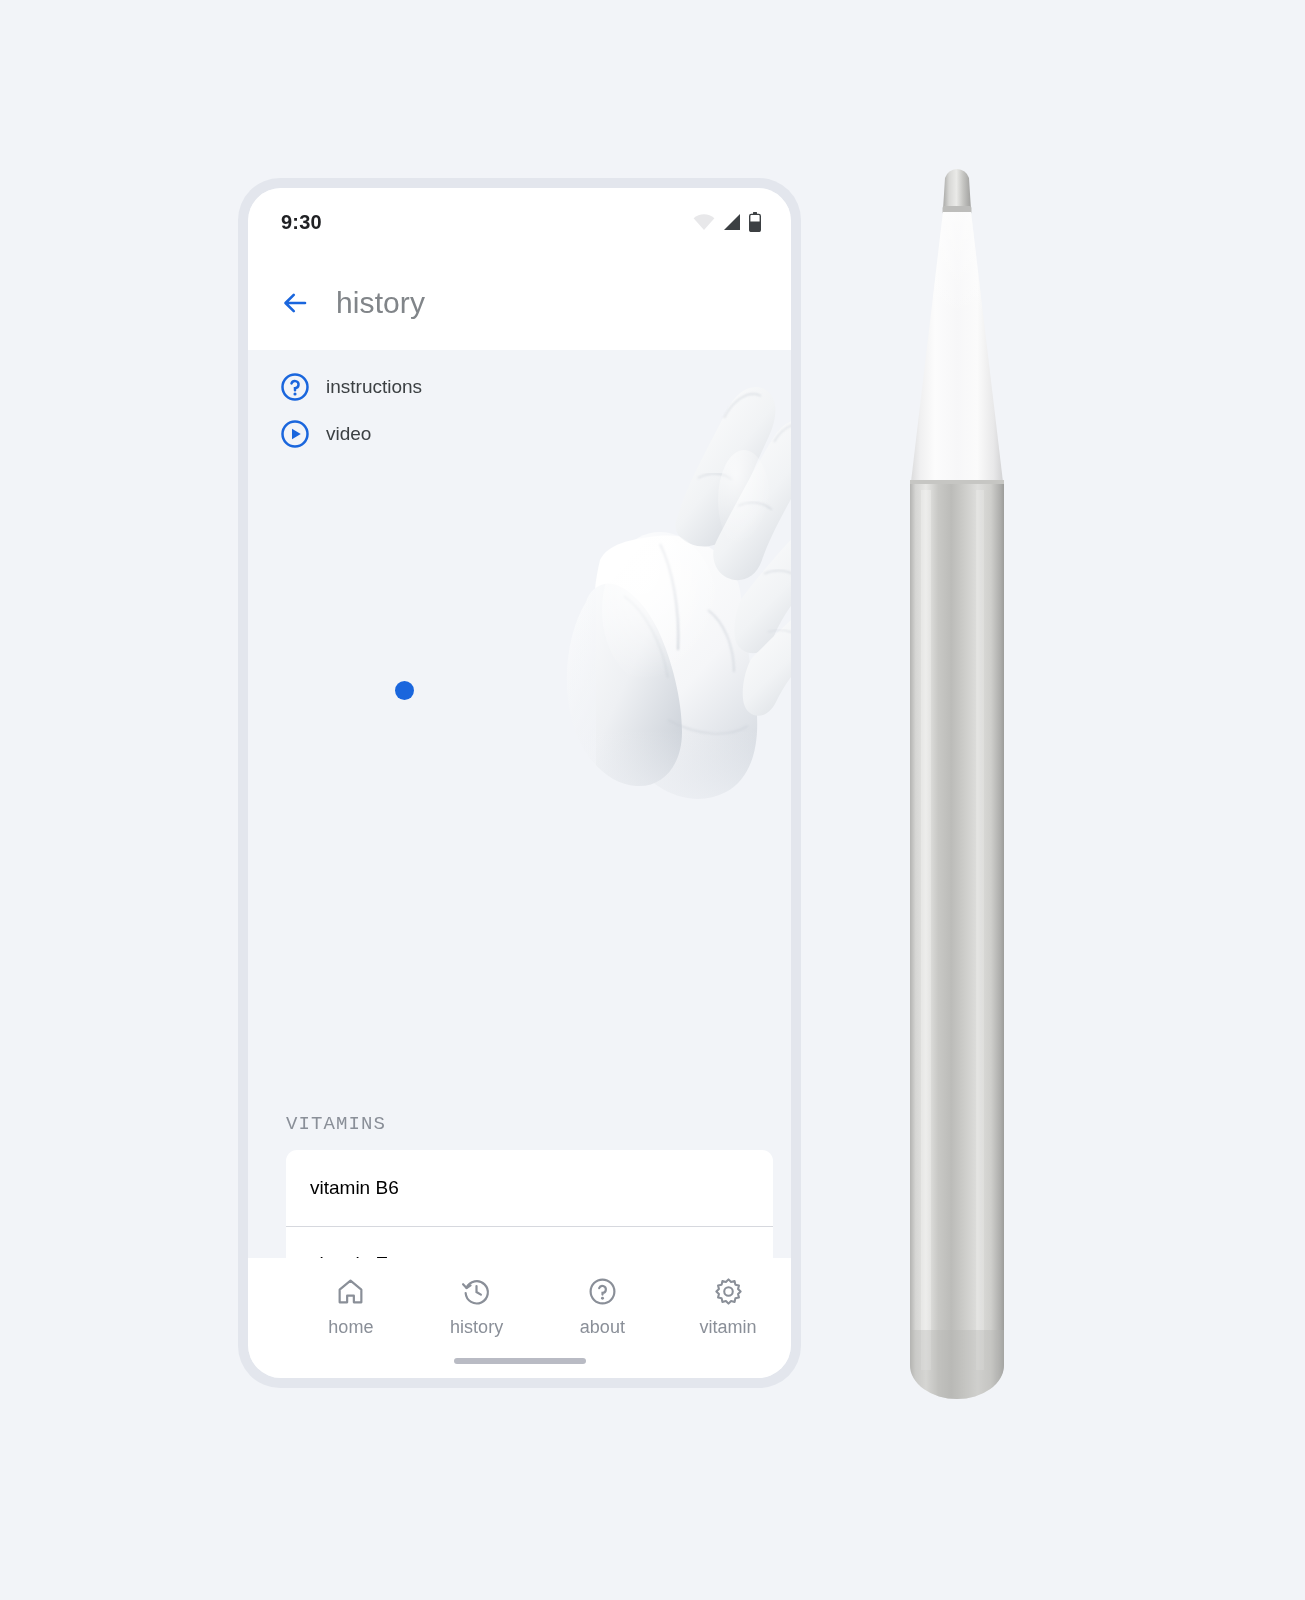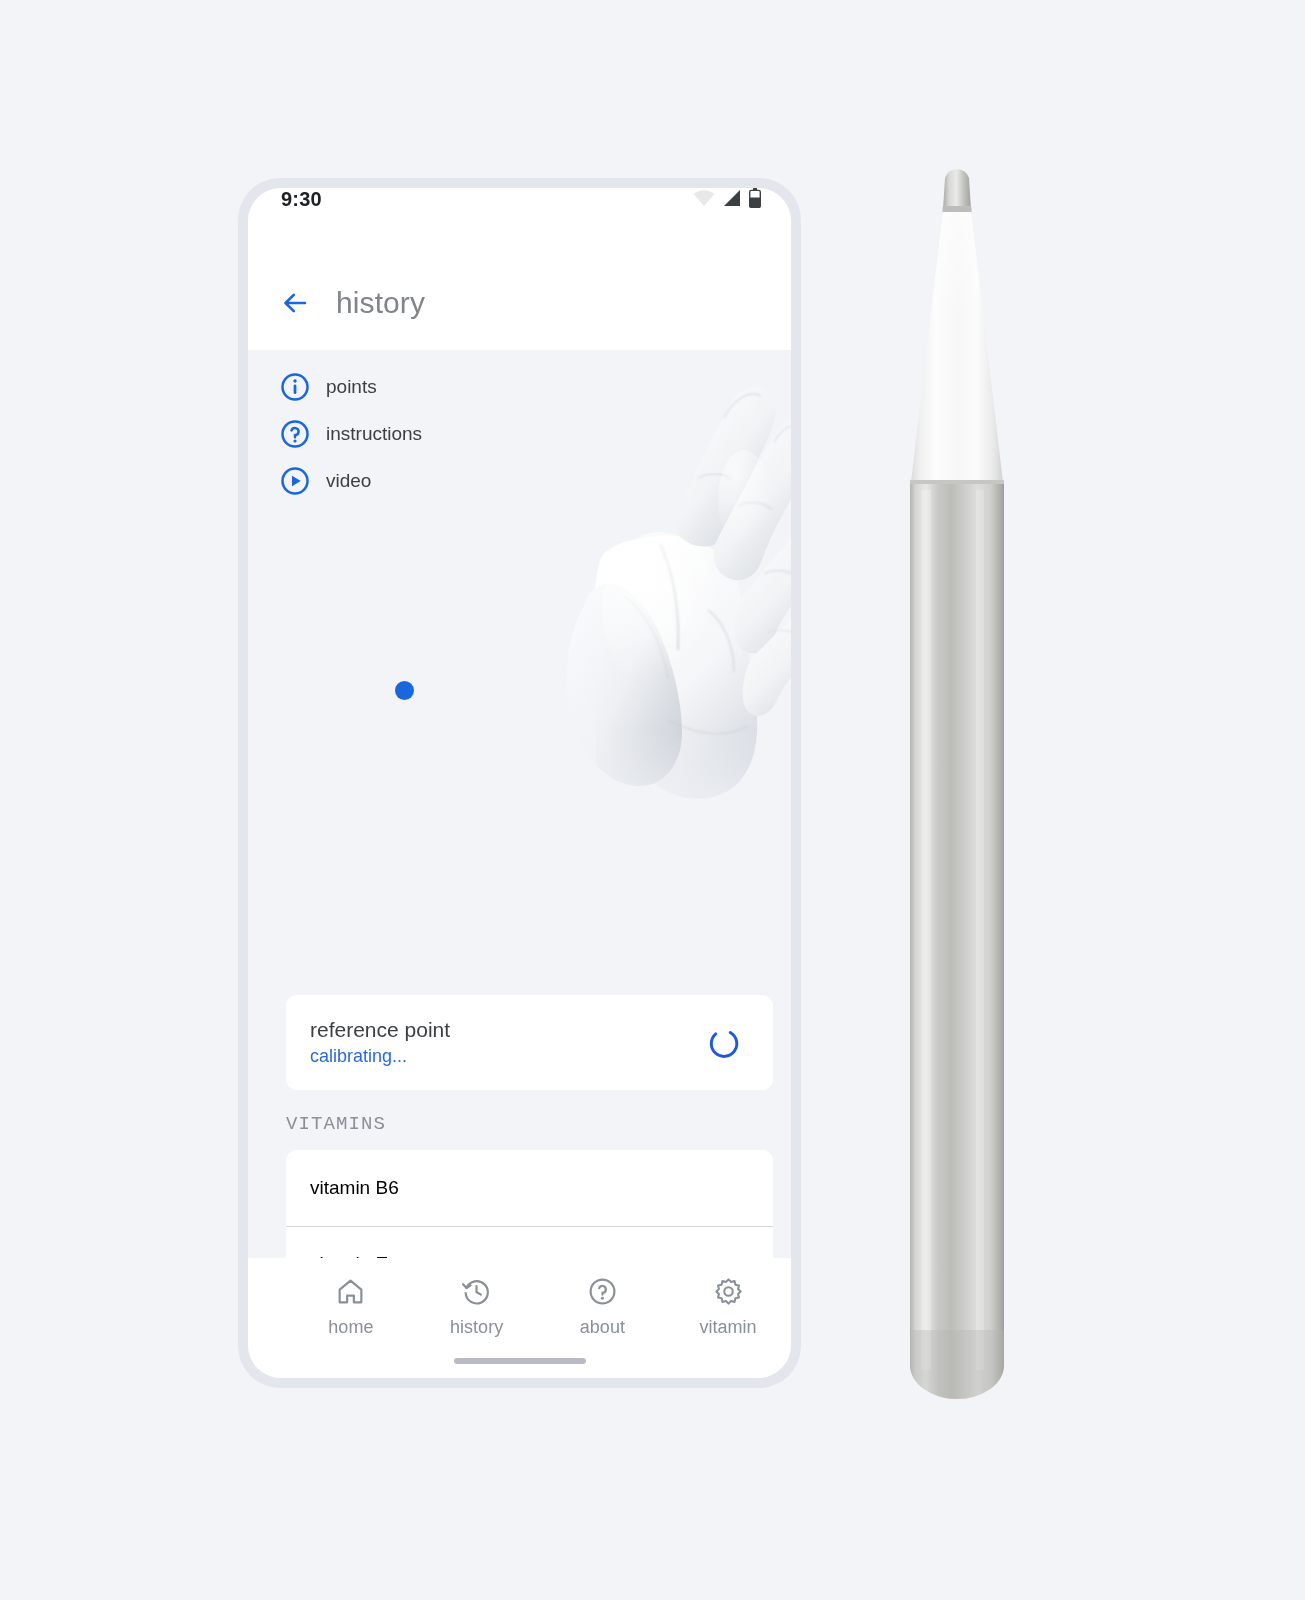--- a/index.html
+++ b/index.html
@@ -25,21 +25,21 @@
     width: 100%; height: 100%;
     background: #f2f4f8;
     border-radius: 33px;
     overflow: hidden;
     display: flex; flex-direction: column;
   }
 
   
   .statusbar {
     height: 68px; background: #ffffff;
-    display: flex; align-items: flex-start; justify-content: space-between;
+    display: flex; align-items: center; justify-content: space-between;
     padding: 0 30px 0 33px; flex: none;
   }
   .clock { font-size: 20px; color: #202124; font-weight: bold; letter-spacing: .2px; }
   .status-icons { display: flex; align-items: center; gap: 7px; }
 
   
   .appbar {
     height: 94px; background: #ffffff; flex: none;
     display: flex; align-items: center; padding: 0 30px 0 32px; gap: 26px;
   }
@@ -234,56 +234,39 @@
 
             <ellipse cx="112" cy="250" rx="58" ry="78" fill="url(#gGloss)"></ellipse>
             <ellipse cx="196" cy="140" rx="26" ry="50" fill="url(#gGloss)" opacity="0.7"></ellipse>
 
             <rect x="0" y="370" width="280" height="100" fill="url(#gFade)"></rect>
             <rect x="0" y="180" width="48" height="290" fill="url(#gFade)" opacity="0.85"></rect>
           </svg>
         </div>
 
         <div class="links">
-          <div class="linkrow">
-            <svg class="ic" viewBox="0 0 24 24">
-              <circle cx="12" cy="12" r="10" fill="none" stroke="#1a66dd" stroke-width="2"></circle>
-              <circle cx="12" cy="7.2" r="1.35" fill="#1a66dd"></circle>
-              <rect x="10.9" y="10" width="2.2" height="7.6" rx="1.1" fill="#1a66dd"></rect>
-            </svg>
-            <span class="lbl">points</span>
-          </div>
           <div class="linkrow">
             <svg class="ic" viewBox="0 0 24 24">
               <circle cx="12" cy="12" r="10" fill="none" stroke="#1a66dd" stroke-width="2"></circle>
               <path d="M9.2 9.1 A2.9 2.9 0 1 1 12 13 V14.6" fill="none" stroke="#1a66dd" stroke-width="2" stroke-linecap="round"></path>
               <circle cx="12" cy="17.6" r="1.25" fill="#1a66dd"></circle>
             </svg>
             <span class="lbl">instructions</span>
           </div>
           <div class="linkrow">
             <svg class="ic" viewBox="0 0 24 24">
               <circle cx="12" cy="12" r="10" fill="none" stroke="#1a66dd" stroke-width="2"></circle>
               <path d="M9.6 7.8 L16.6 12 L9.6 16.2 Z" fill="#1a66dd"></path>
             </svg>
             <span class="lbl">video</span>
           </div>
         </div>
 
         <div class="point-dot"></div>
 
-        <div class="refcard">
-          <div class="ref-texts">
-            <div class="ref-title">reference point</div>
-            <div class="ref-status">calibrating...</div>
-          </div>
-          <svg class="spinner" viewBox="0 0 24 24">
-            <path d="M6.2 5.6 A9 9 0 1 0 16.4 4.6" fill="none" stroke="#2059dd" stroke-width="2.1" stroke-linecap="round"></path>
-          </svg>
-        </div>
 
         <div class="sect-hd">VITAMINS</div>
         <div class="vitcard">
           <div class="vitrow">vitamin B6</div>
           <div class="vitrow">vitamin E</div>
 
         </div>
       </div>
 
       <div class="bottomnav">

